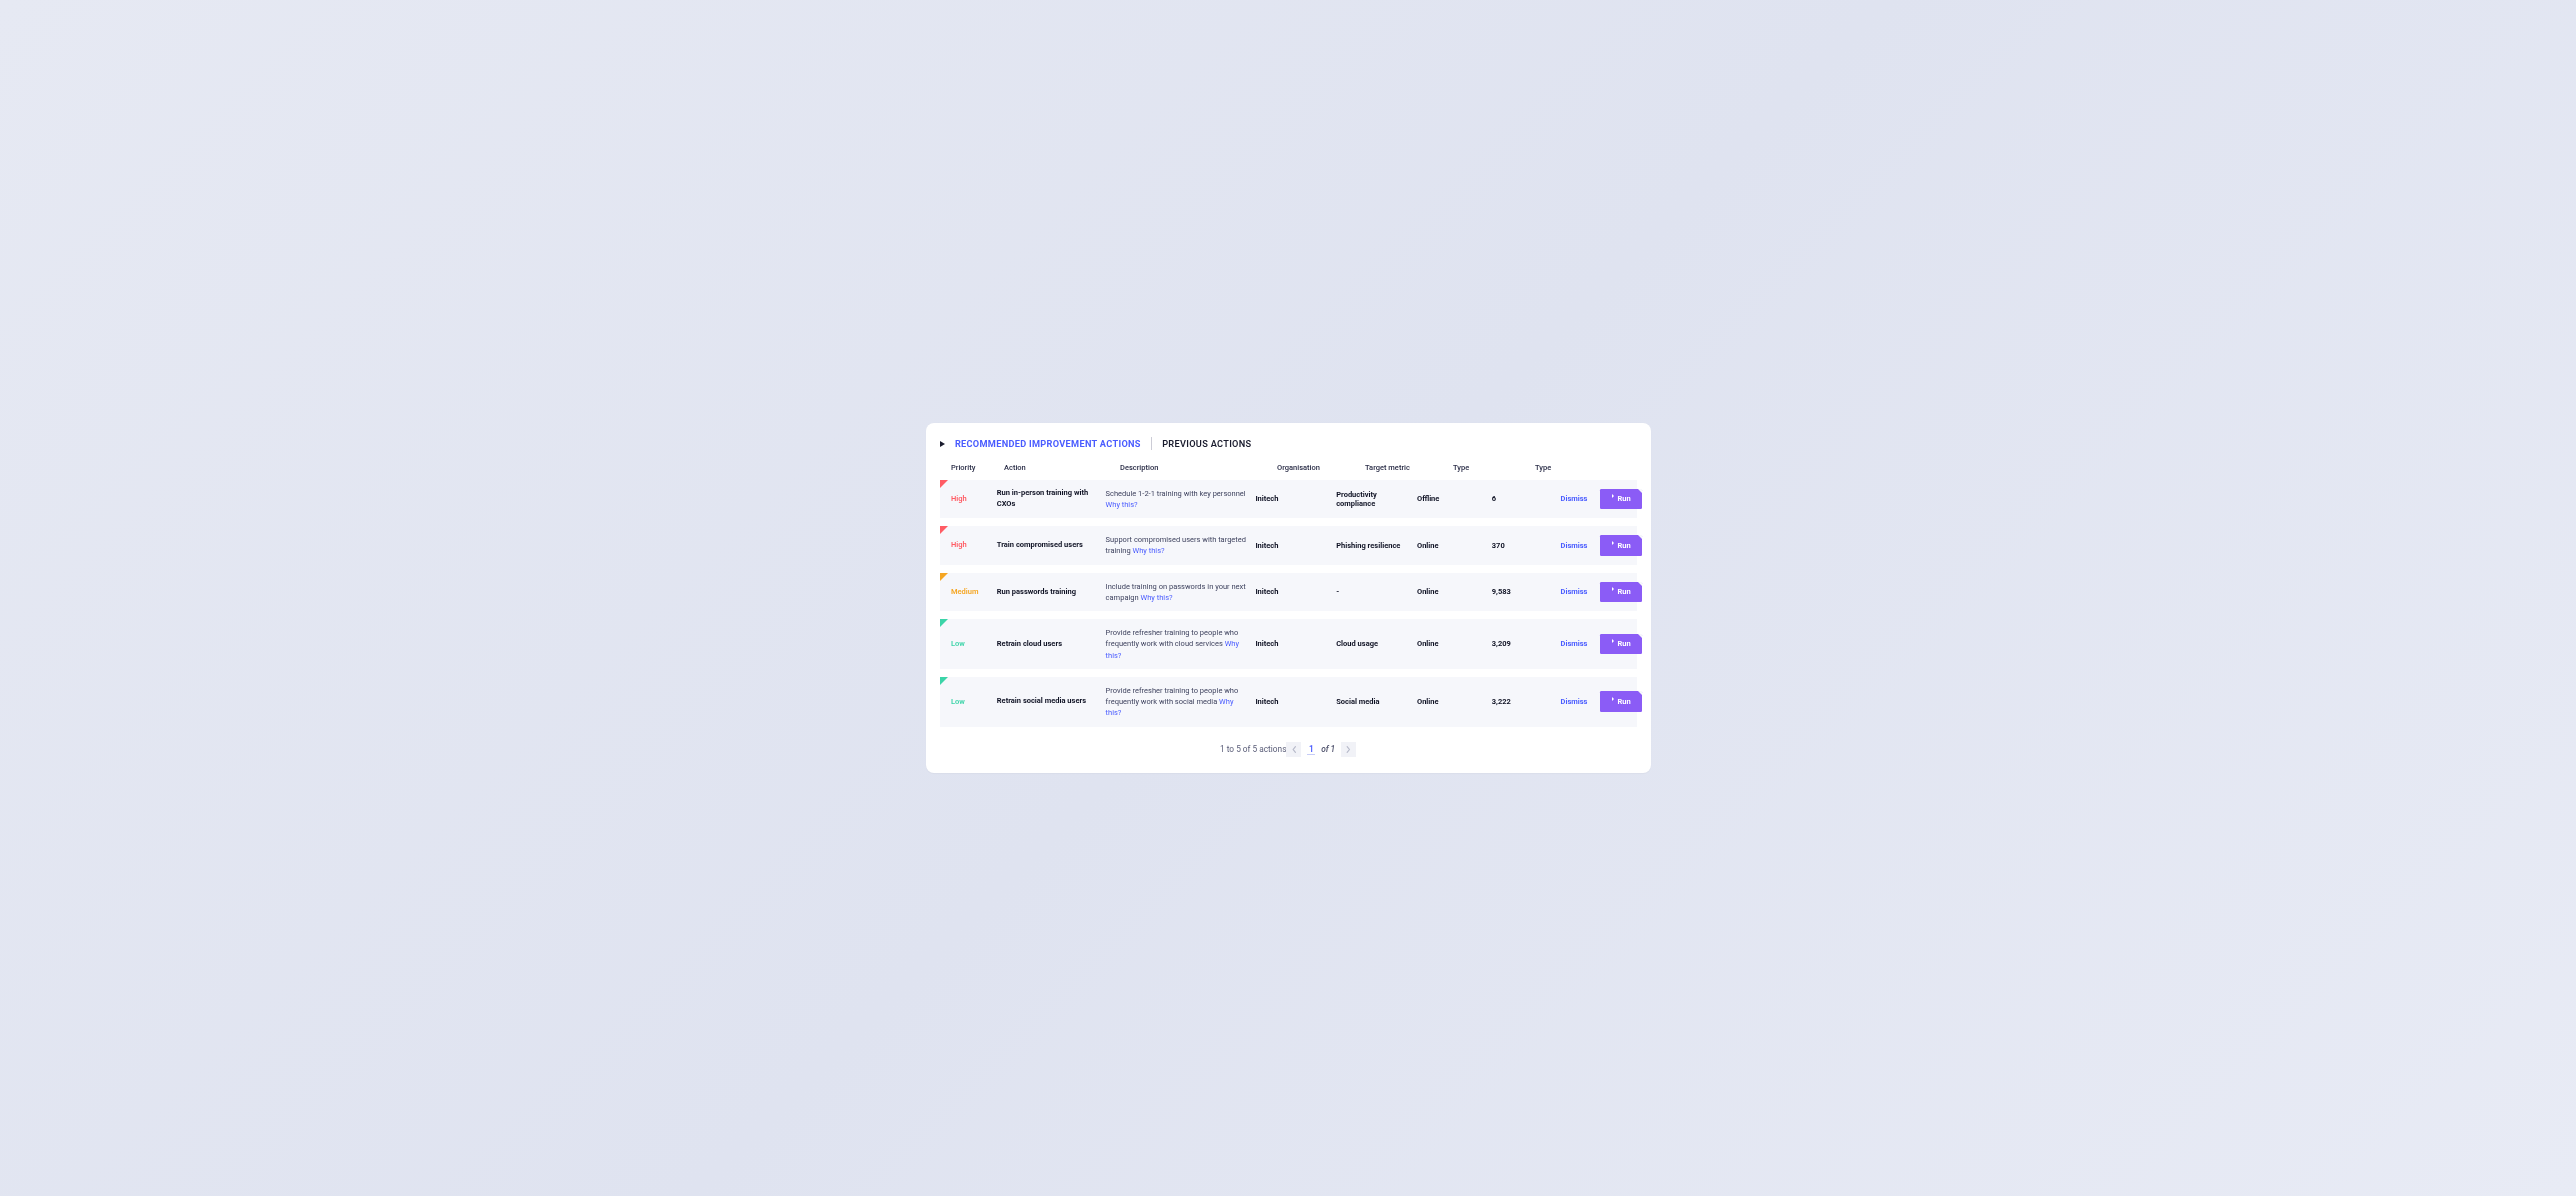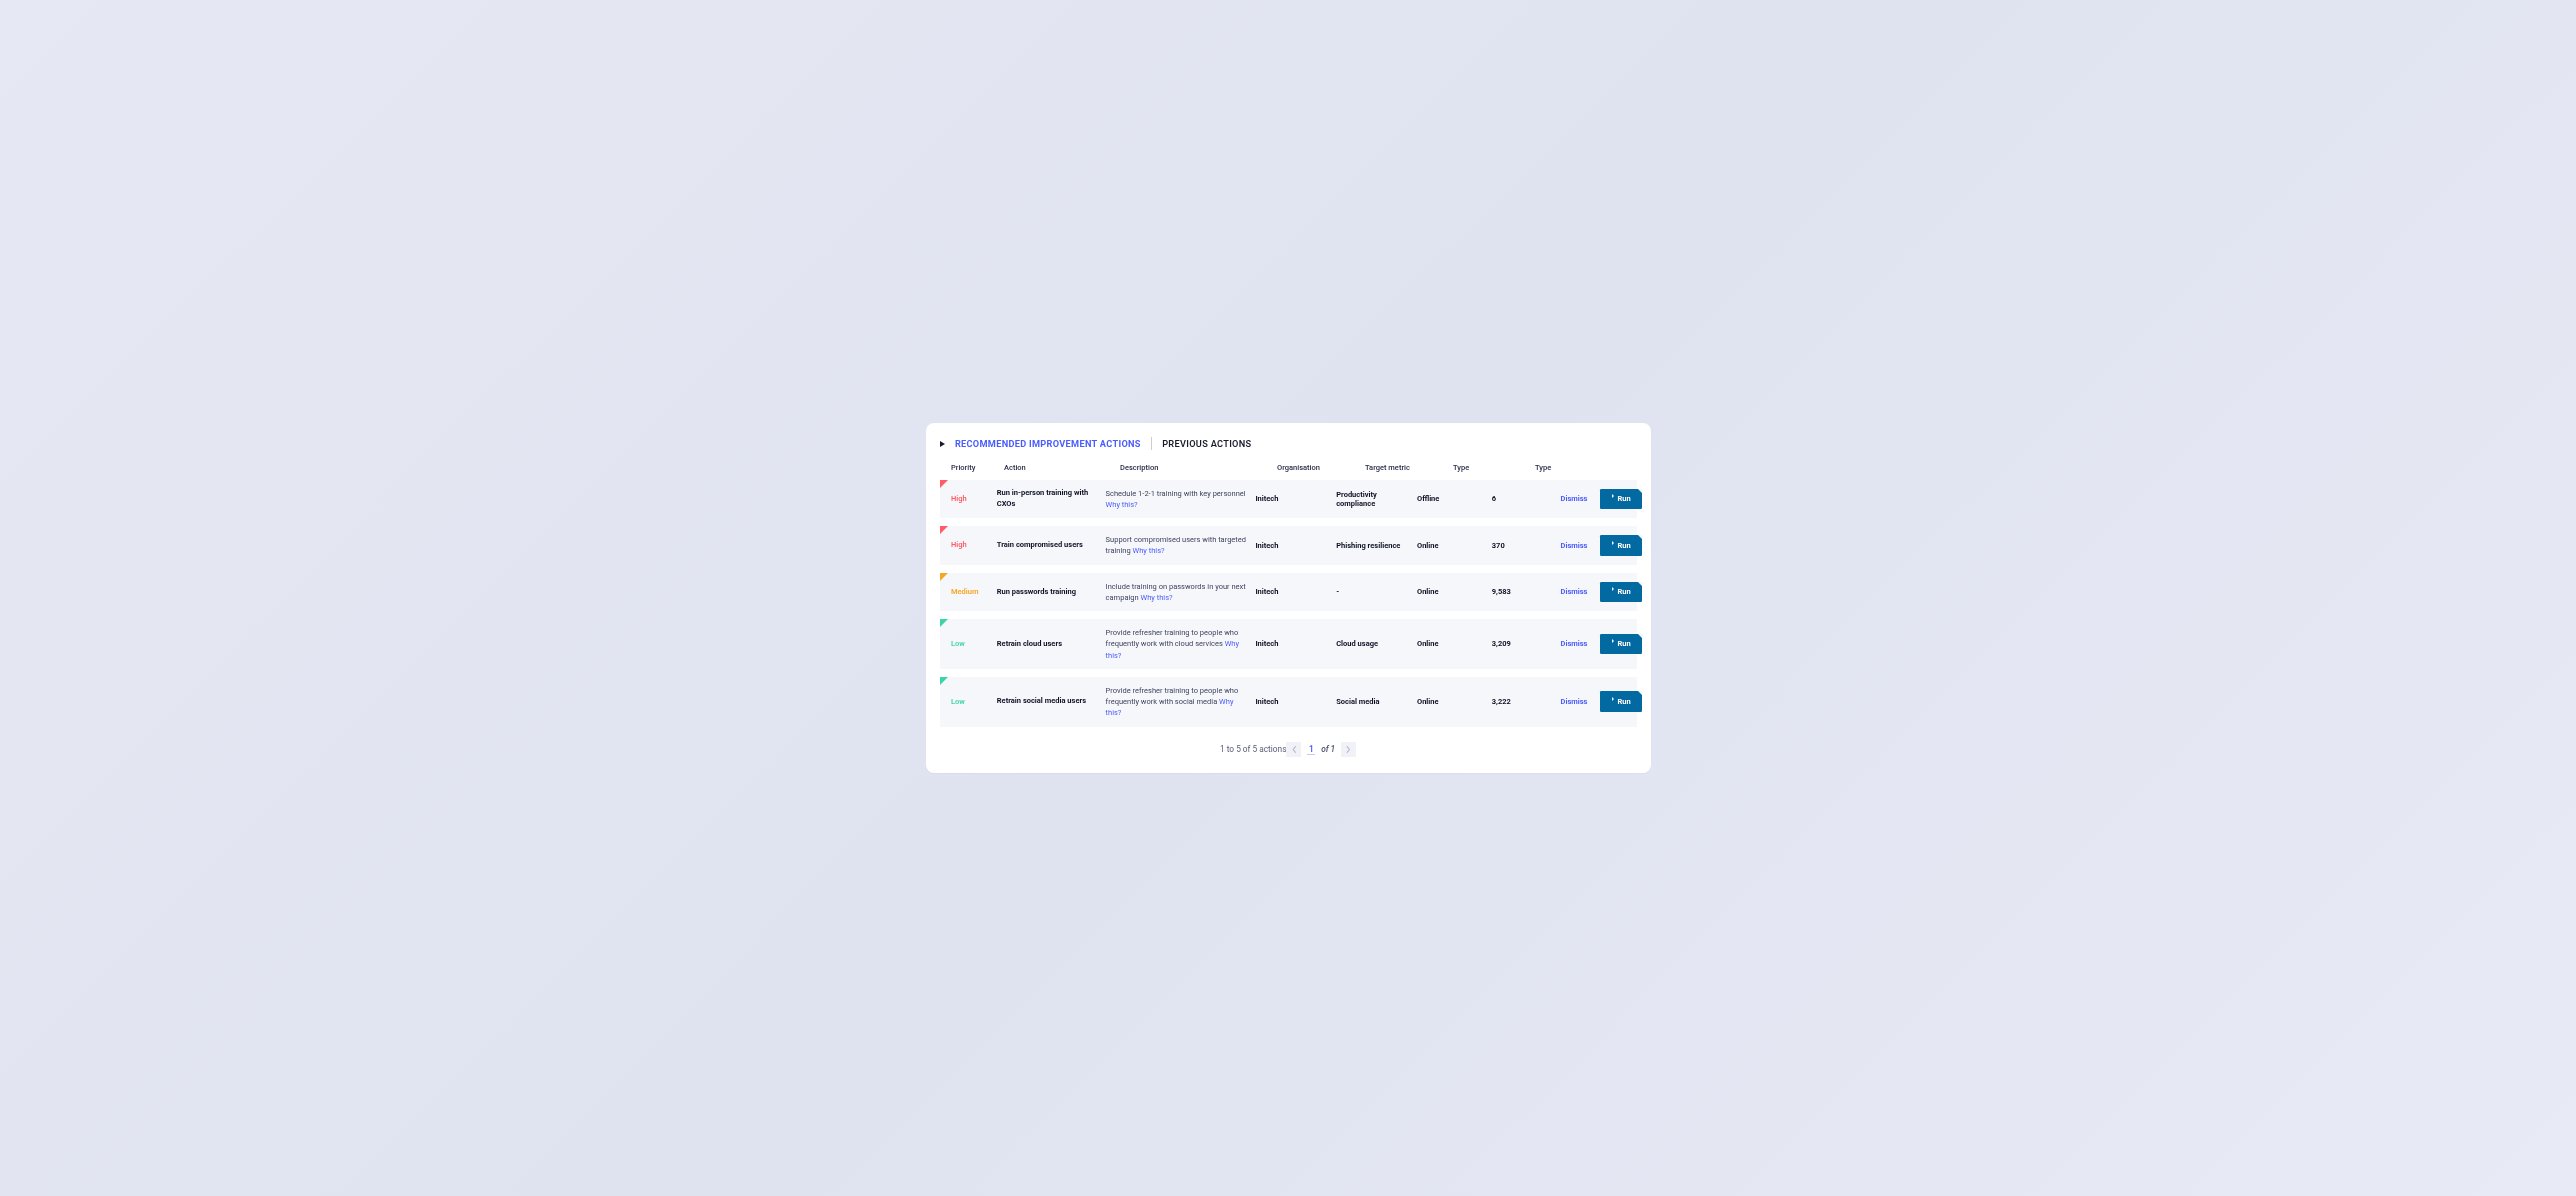--- a/index.html
+++ b/index.html
@@ -132,21 +132,21 @@
       border: none;
       color: #4a5cff;
       font-weight: 700;
       font-size: 7.5px;
       cursor: pointer;
       font-family: inherit;
     }
 
     .run-btn {
       position: relative;
-      background: #0369a1;
+      background: #8b5cf6;
       color: #fff;
       border: none;
       font-size: 7.5px;
       font-weight: 700;
       padding: 5.8px 11.5px 5.8px 11.5px;
       cursor: pointer;
       font-family: inherit;
       border-radius: 1.2px;
       display: flex;
       align-items: flex-start;

